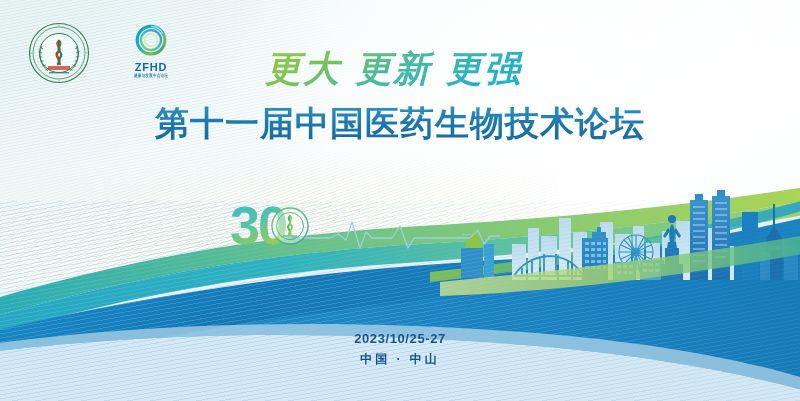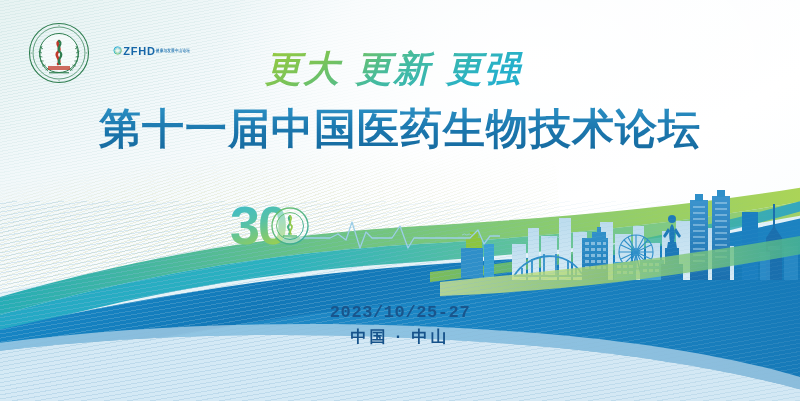--- a/index.html
+++ b/index.html
@@ -42,65 +42,65 @@
         rgba(138,186,214,.30) 3px,rgba(138,186,214,.30) 4px);
     -webkit-mask-image:linear-gradient(200deg,transparent 0%,rgba(0,0,0,.25) 18%,#000 55%,#000 100%);
             mask-image:linear-gradient(200deg,transparent 0%,rgba(0,0,0,.25) 18%,#000 55%,#000 100%);
   }
 
   .layer{position:absolute;left:0;top:0;width:800px;height:401px;}
 
   
   .logo-wrap{position:absolute;display:flex;align-items:center;justify-content:center;}
   #logo-csbta{left:28px;top:22px;width:62px;height:62px;}
-  #logo-zfhd{left:112px;top:22px;width:78px;height:58px;flex-direction:row;}
+  #logo-zfhd{left:112px;top:22px;width:78px;height:58px;flex-direction:column;}
   .zfhd-text{
     font-weight:bold;color:#1566a8;letter-spacing:.8px;line-height:1;
     text-align:center;
   }
   #zfhd-abbr{font-size:11px;margin-top:1px;}
   #zfhd-sub{font-size:3.6px;color:#3f86bb;letter-spacing:.2px;margin-top:2.5px;
             transform:scaleY(1.25);white-space:nowrap;}
 
   
   #slogan{
     position:absolute;left:265px;top:44px;width:290px;height:48px;text-align:center;
   }
   #slogan svg{display:block;}
 
   
   .title-line{
     position:absolute;width:100%;text-align:center;
     font-family:"Liberation Sans","DejaVu Sans",sans-serif;
     font-weight:bold;
-    font-size:42px;
+    font-size:34px;
     letter-spacing:1px;
     white-space:nowrap;
     background:linear-gradient(180deg,#2f96c9 0%,#1b76ad 52%,#15689c 100%);
     -webkit-background-clip:text;background-clip:text;
     color:transparent;-webkit-text-fill-color:transparent;
   }
   #title-1{top:101px;}
   #title-2{top:146px;}
 
   
   #emblem30{position:absolute;left:228px;top:194px;width:92px;height:64px;}
 
   
   #date-block{
     position:absolute;left:0;top:303px;width:100%;text-align:center;
   }
   #date-text{
-    font-family:Liberation Mono, monospace;
-    font-size:17px;font-weight:bold;color:#19558c;letter-spacing:.6px;
+    font-family:Liberation Sans, sans-serif;
+    font-size:13px;font-weight:bold;color:#19558c;letter-spacing:.6px;margin-top:28px;
   }
   #place-text{
     margin-top:5px;
     font-family:"Liberation Sans","DejaVu Sans",sans-serif;
-    font-size:16px;font-weight:bold;color:#16528a;letter-spacing:3px;
+    font-size:12px;font-weight:bold;color:#16528a;letter-spacing:3px;
   }
 </style>
 </head>
 <body>
 
 <div id="poster">
 
   <div class="tex-topleft"></div>
   <div class="tex-swoosh"></div>
   <div class="glow-top"></div>

